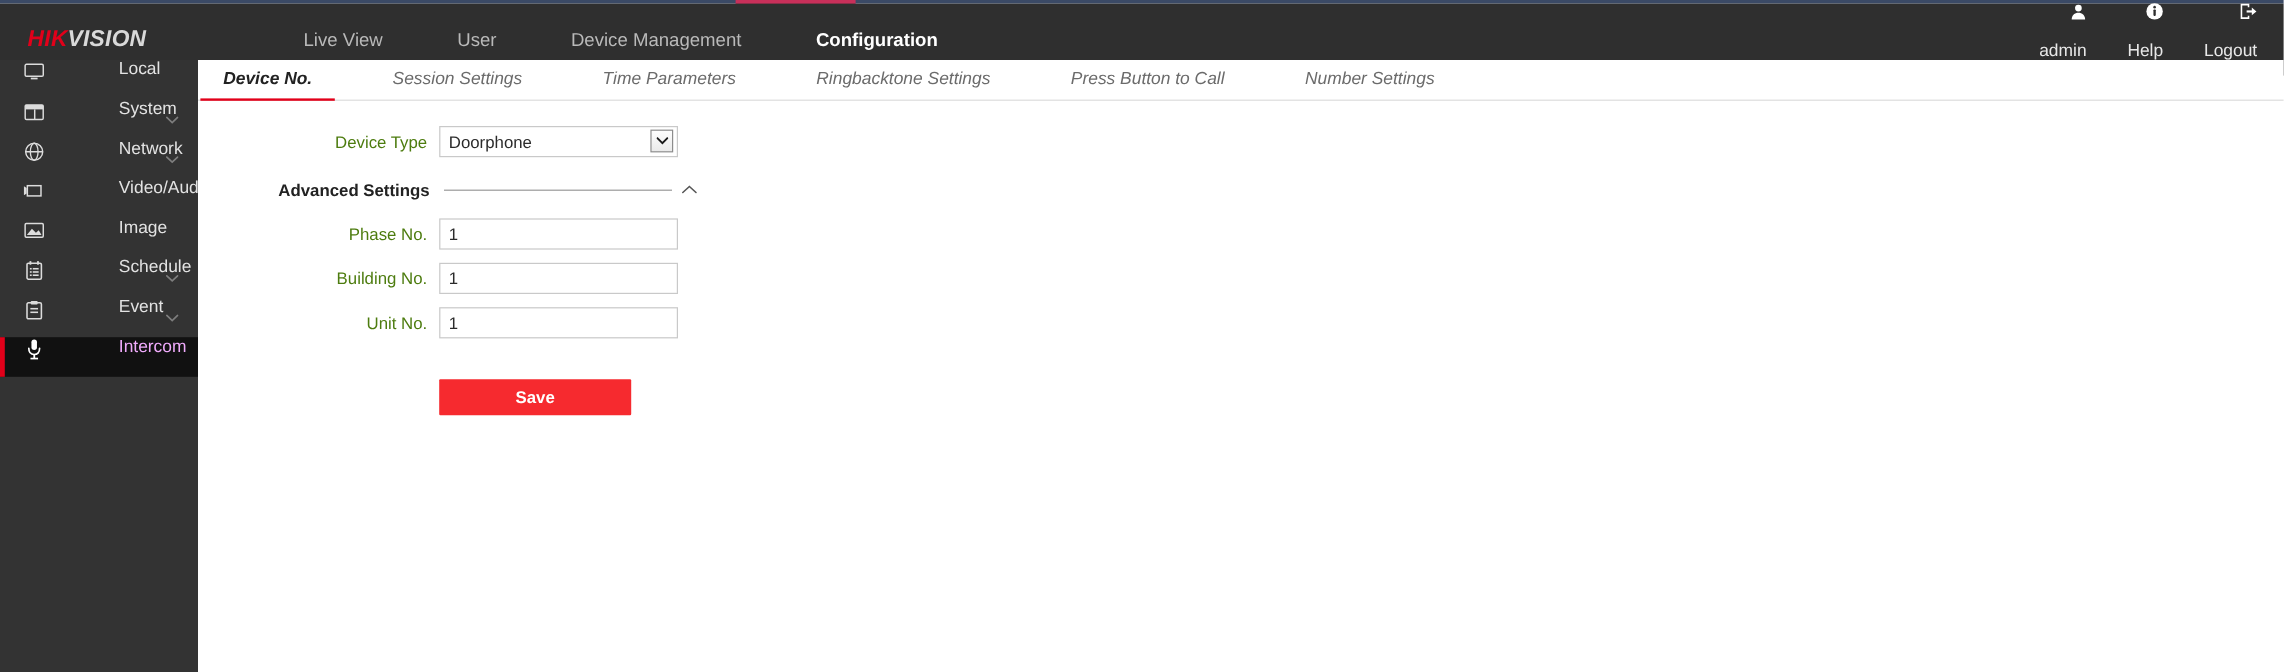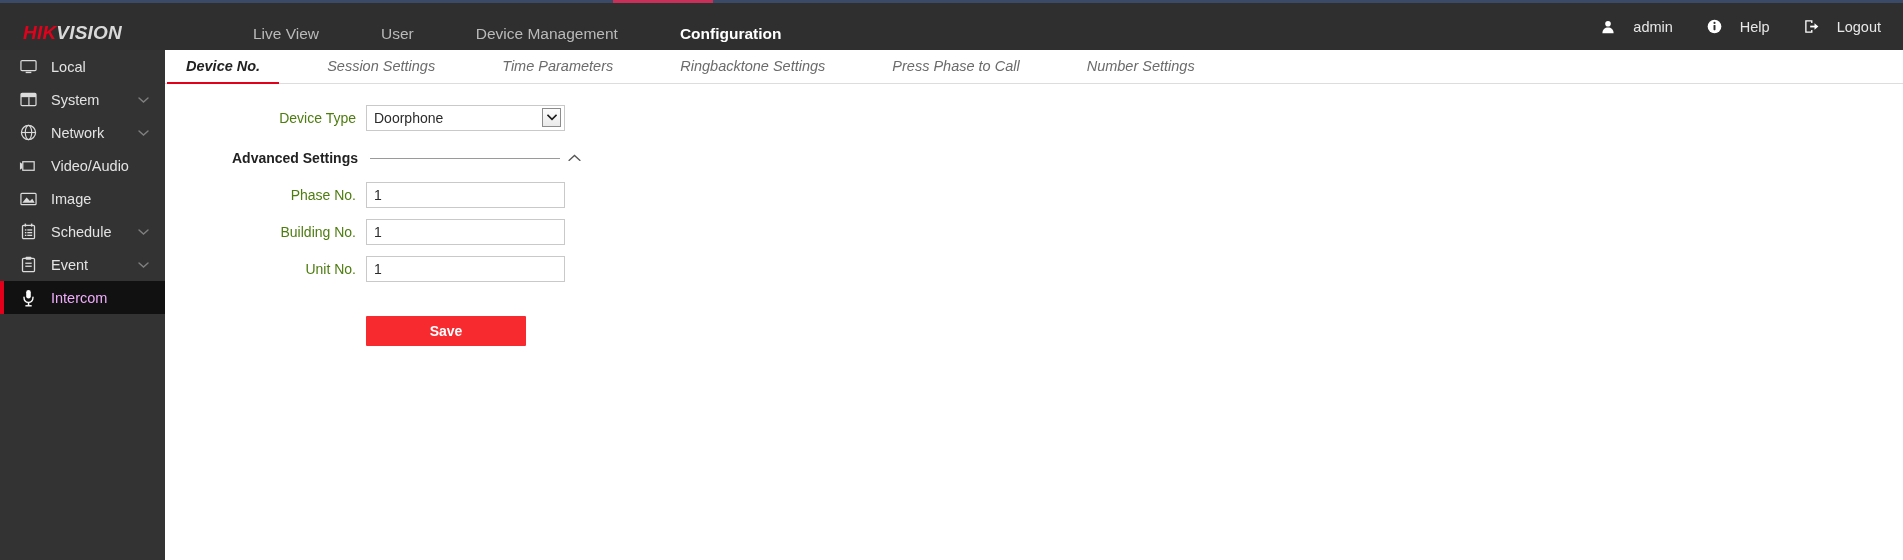--- a/index.html
+++ b/index.html
@@ -61,44 +61,46 @@
   }
 
   #header-right {
     position: absolute;
     right: 22px; top: 0;
     height: 47px;
     display: flex; align-items: center;
     gap: 34px;
   }
   .hr-item {
-    display: flex; align-items: center;
+    display: flex; align-items: flex-end;
     gap: 18px;
     color: #e8e8e8;
     font-size: 14.5px;
     white-space: nowrap;
     cursor: pointer;
+    flex-direction: column;
   }
   .hr-item svg { display: block; }
 
   
   #sidebar {
     position: absolute;
     top: 50px; left: 0;
     width: 165px; height: 510px;
     background: #333333;
   }
   .side-item {
     position: relative;
     height: 33px;
-    display: flex; align-items: center;
+    display: flex; align-items: flex-start;
     color: #e3e3e3;
     font-size: 14.5px;
     cursor: pointer;
     padding-left: 18px;
+    gap: 48px;
   }
   .side-item .ico {
     width: 20px; height: 20px;
     display: flex; align-items: center; justify-content: center;
     margin-right: 13px;
     flex: 0 0 20px;
   }
   .side-item .ico svg { display: block; }
   .side-item .lbl { white-space: nowrap; }
   .side-item.active {
@@ -425,21 +427,21 @@
 
 </div>
 
 <div id="content">
 
   <div id="tabbar">
     <div class="tab active">Device No.</div>
     <div class="tab">Session Settings</div>
     <div class="tab">Time Parameters</div>
     <div class="tab">Ringbacktone Settings</div>
-    <div class="tab">Press Phase to Call</div>
+    <div class="tab">Press Button to Call</div>
     <div class="tab">Number Settings</div>
   </div>
 
   <div id="form-area">
 
     <div class="frow">
       <div class="flabel">Device Type</div>
       <div class="fselect-wrap">
         <div class="fselect">Doorphone</div>
         <div class="sel-arrow">

